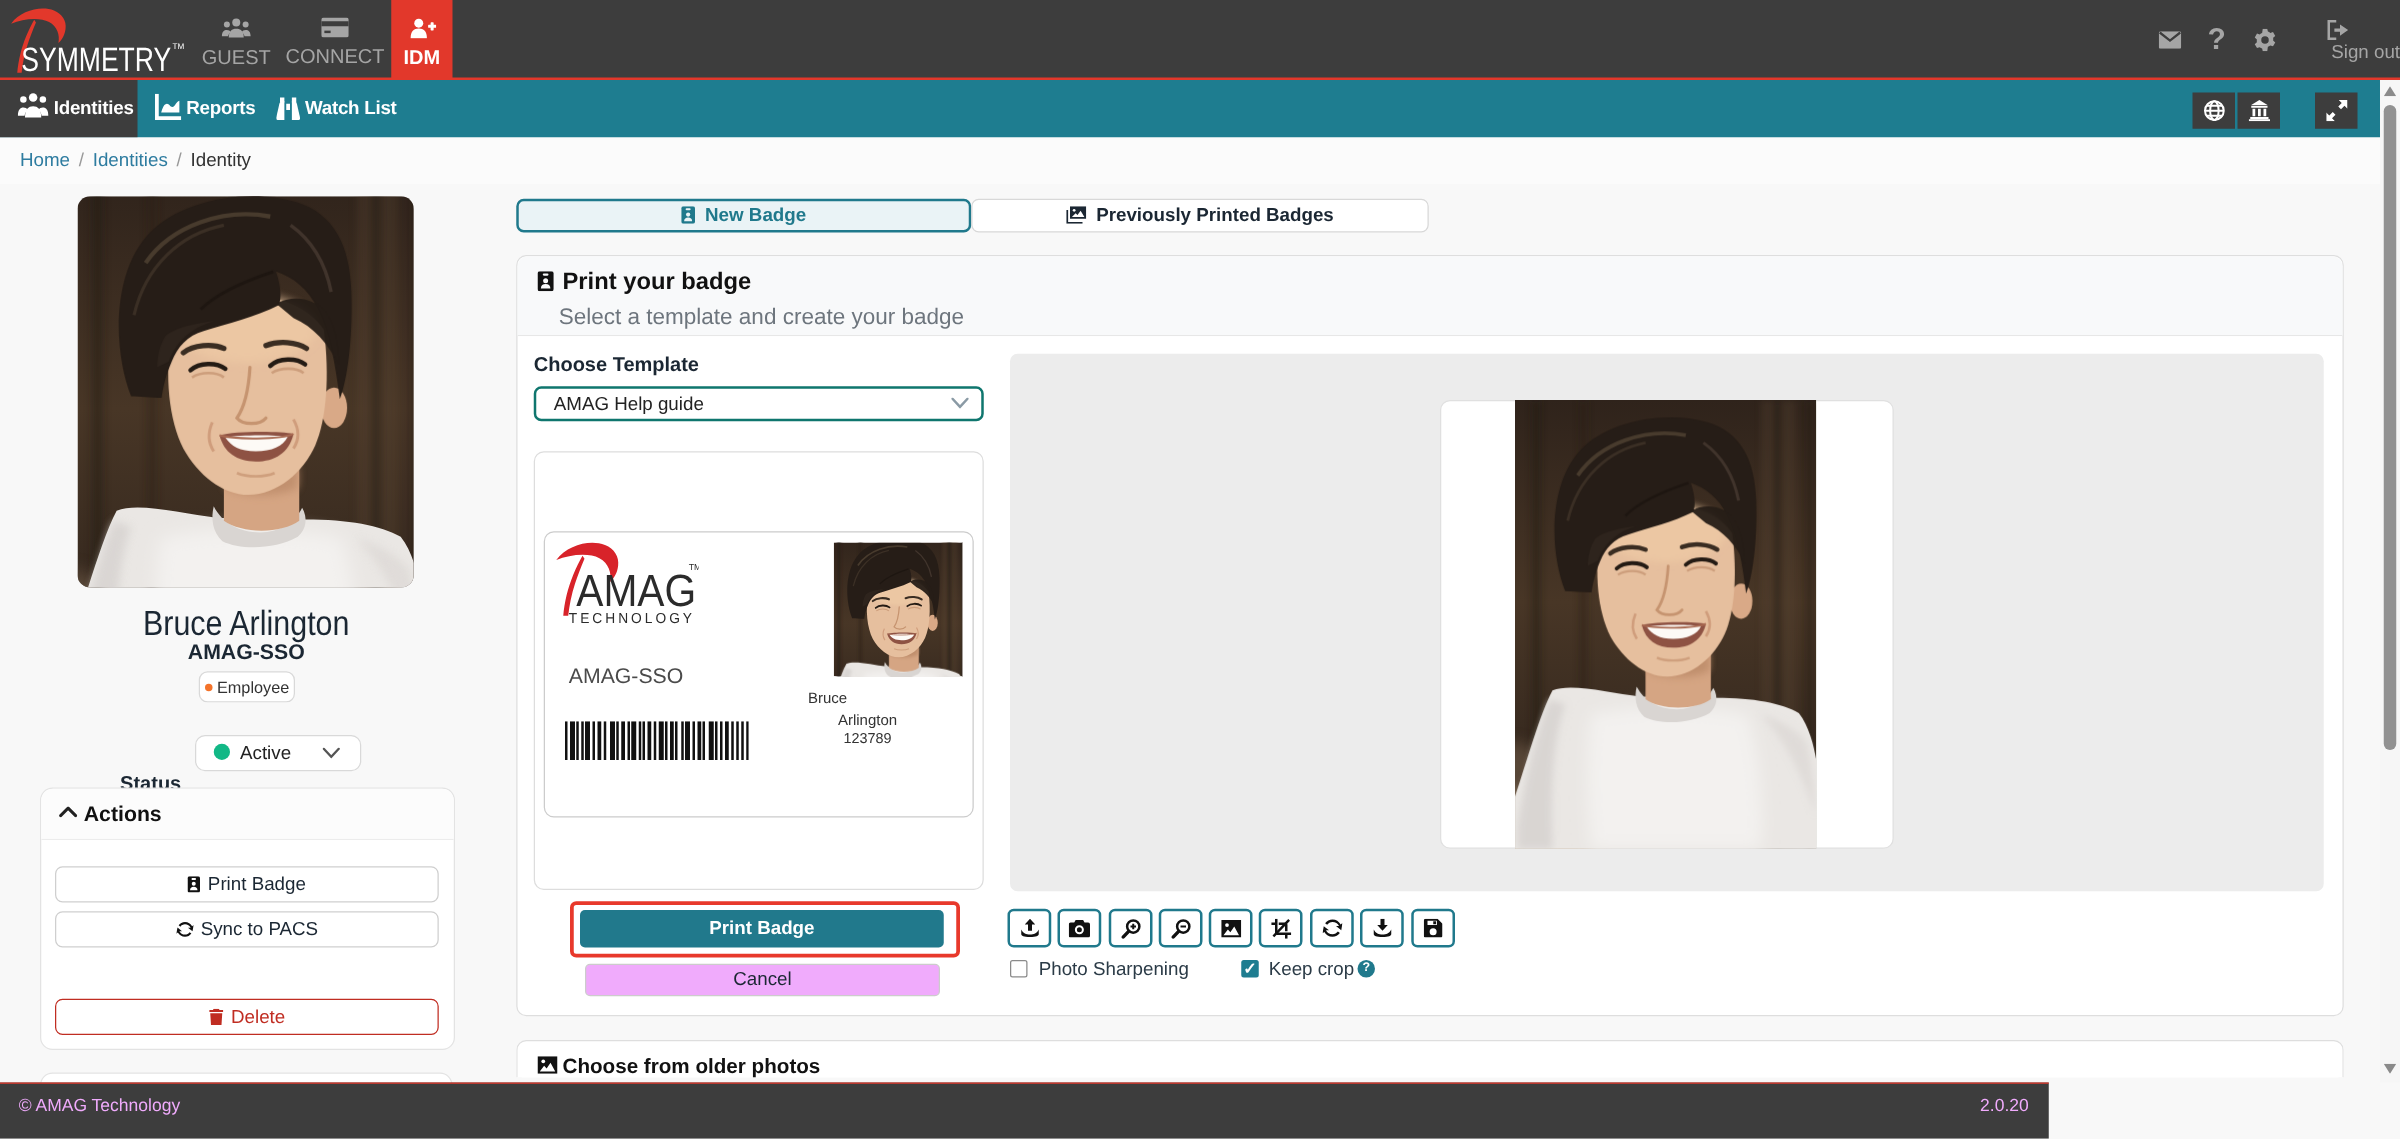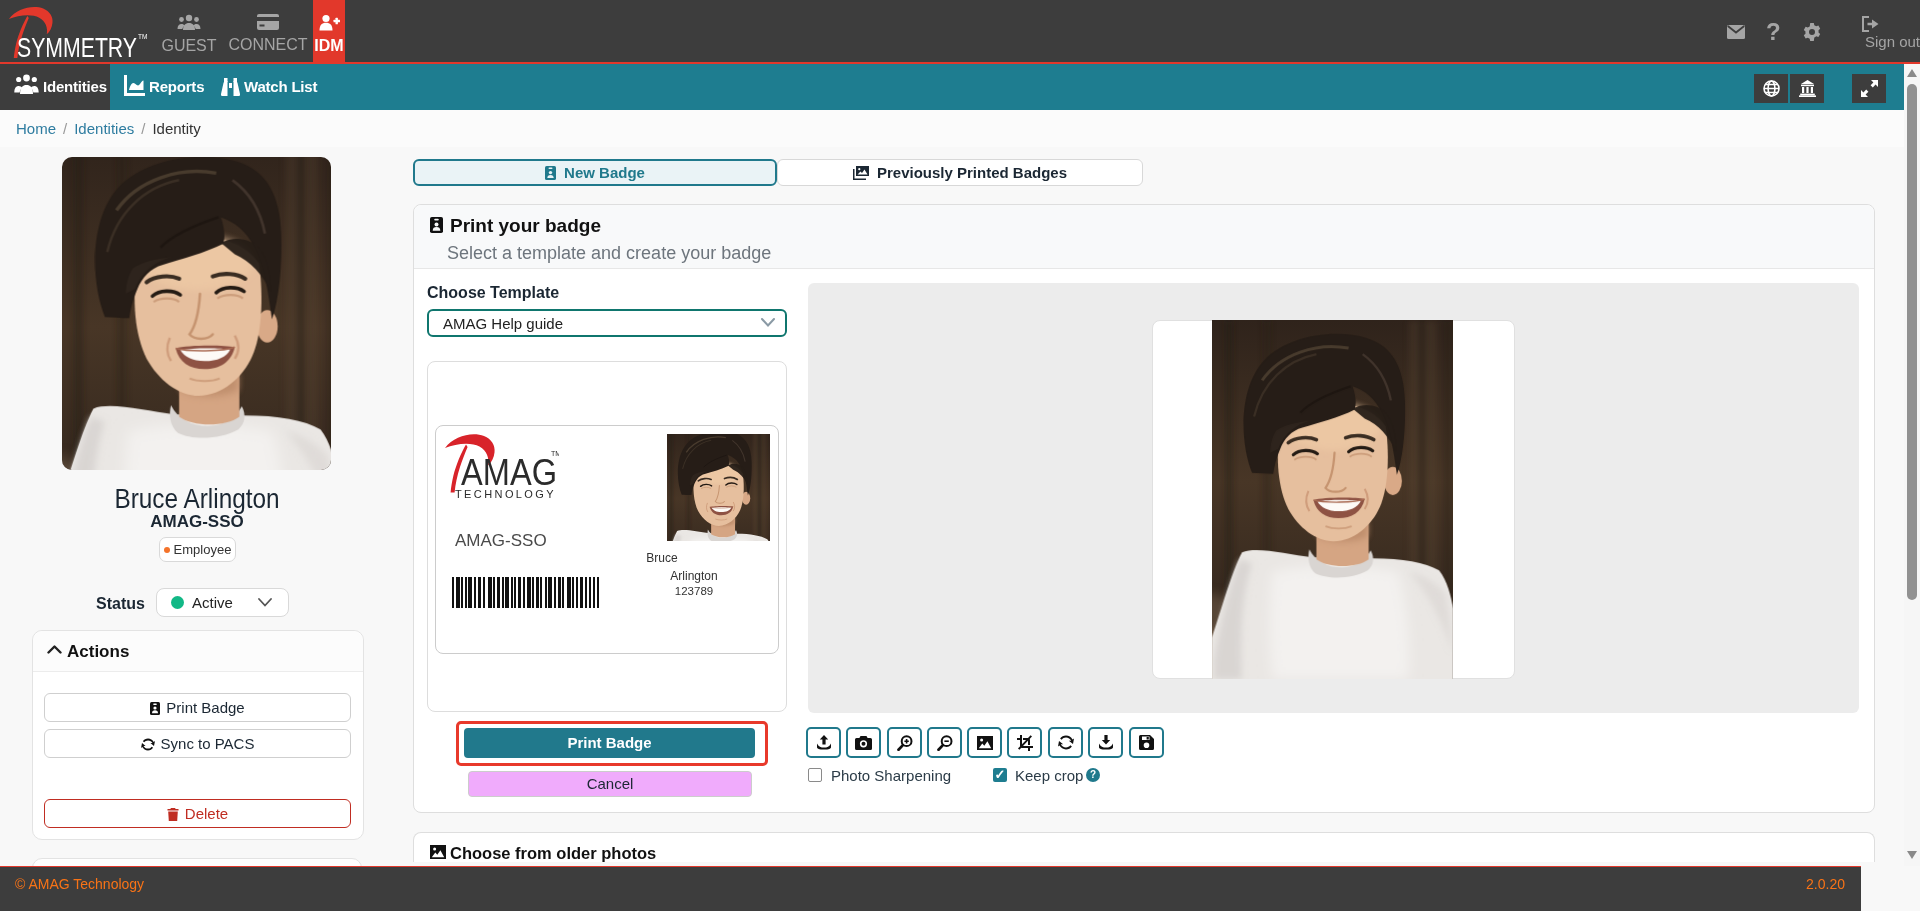--- a/index.html
+++ b/index.html
@@ -25,21 +25,21 @@
   #crumb a { color:#2e7ca0; text-decoration:none; }
   #crumb .sep { color:#999; padding:0 7px; }
   #crumb .cur { color:#333; }
 
   
   #photoL { left:62px; top:157px; width:269px; height:313px; border-radius:10px; overflow:hidden; }
   #nameL { left:0px; top:483px; width:394px; text-align:center; font-size:28px; color:#1b2733; font-weight:500; transform:scaleX(.87);}
   #ssoL { left:0px; top:512px; width:394px; text-align:center; font-size:17px; font-weight:bold; color:#1b2733; }
   #pill { left:159px; top:537px; width:77px; height:25px; background:#fff; border:1px solid #d9d9d9; border-radius:7px; font-size:13px; color:#333; line-height:23px; text-align:center; }
   #pill .dot { display:inline-block; width:6px; height:6px; border-radius:50%; background:#f4732a; margin-right:4px; vertical-align:1px; }
-  #statusLbl { left:0; top:595px; width:145px; text-align:right; font-weight:bold; font-size:16px; color:#1b2733; }
+  #statusLbl { left:0; top:619px; width:145px; text-align:right; font-weight:bold; font-size:16px; color:#1b2733; }
   #statusSel { left:156px; top:588px; width:133px; height:29px; background:#fff; border:1px solid #d9d9d9; border-radius:8px; font-size:15px; color:#222; line-height:27px; }
   #statusSel .gdot { display:inline-block; width:13px; height:13px; border-radius:50%; background:#12b886; margin:0 8px 0 14px; vertical-align:-1px; }
 
   
   #actions { left:32px; top:630px; width:332px; height:210px; background:#fff; border:1px solid #e3e3e3; border-radius:10px; }
   #actions .hd { height:41px; border-bottom:1px solid #ececec; background:#fcfcfc; border-radius:10px 10px 0 0; line-height:41px; padding-left:34px; font-weight:bold; font-size:17px; color:#111; }
   .actBtn { position:absolute; left:12px; width:307px; height:29px; background:#fff; border:1px solid #cfcfcf; border-radius:6px; font-size:15px; color:#1b2733; text-align:center; line-height:27px; }
   #delBtn { border:1px solid #c02d22; color:#c02d22; }
   #card2L { left:32px; top:858px; width:330px; height:20px; background:#fff; border:1px solid #e3e3e3; border-radius:10px; }
 
@@ -76,21 +76,21 @@
   #cb1 { left:808px; top:768px; width:14px; height:14px; background:#fff; border:1px solid #8a8a8a; border-radius:2px; }
   #cb1l { left:831px; top:767px; font-size:15px; color:#2b3b47; }
   #cb2 { left:993px; top:768px; width:14px; height:14px; background:#1e7d90; border-radius:2px; color:#fff; font-size:13px; text-align:center; line-height:14px; font-weight:bold;}
   #cb2l { left:1015px; top:767px; font-size:15px; color:#2b3b47; }
   #qmark { left:1086px; top:768px; width:14px; height:14px; border-radius:50%; background:#20798c; color:#fff; font-size:10px; font-weight:bold; text-align:center; line-height:14px; }
 
   #card3 { left:413px; top:832px; width:1462px; height:30px; background:#fff; border:1px solid #dedede; border-radius:8px 8px 0 0; border-bottom:none; }
   #card3t { left:450px; top:844px; font-size:16.5px; font-weight:bold; color:#111; }
 
   
-  #footer { left:0; top:866px; width:1861px; height:45px; background:#3d3d3d; border-top:1px solid #e2382b; color:#f97316; font-size:14px; }
+  #footer { left:0; top:866px; width:1639px; height:45px; background:#3d3d3d; border-top:1px solid #e2382b; color:#f0abfc; font-size:14px; }
 
   
   #sbar { left:1904px; top:64px; width:16px; height:802px; background:#f6f6f6; }
   #sthumb { left:1907px; top:84px; width:10px; height:516px; background:#919191; border-radius:5px; }
 </style>
 </head>
 <body>
 <div id="page">
 
   <svg width="0" height="0" style="position:absolute">
@@ -181,21 +181,21 @@
             <path d="M0.5,15 C0.5,11.5 2.2,10 4.5,10 C6,10 7,10.6 7.6,11.6 C6.1,13 5.5,14.5 5.4,15 Z"></path>
             <circle cx="19.5" cy="5.5" r="2.4"></circle>
             <path d="M23.5,15 C23.5,11.5 21.8,10 19.5,10 C18,10 17,10.6 16.4,11.6 C17.9,13 18.5,14.5 18.6,15 Z"></path>
           </g>
         </svg></span>GUEST</div>
   <div class="topTab" style="left:227px;width:82px;"><span class="ticon"><svg width="22" height="16" viewBox="0 0 22 16">
           <rect x="0" y="0" width="22" height="16" rx="2" fill="#a5a5a5"></rect>
           <rect x="0" y="3" width="22" height="4" fill="#3d3d3d"></rect>
           <rect x="2.5" y="10.5" width="5" height="2" fill="#3d3d3d"></rect>
         </svg></span>CONNECT</div>
-  <div class="topTab" id="idmTab" style="left:313px;width:32px;"><span class="ticon"><svg width="22" height="17" viewBox="0 0 22 17">
+  <div class="topTab" id="idmTab" style="left:313px;width:49px;"><span class="ticon"><svg width="22" height="17" viewBox="0 0 22 17">
           <g fill="#fff">
             <circle cx="8" cy="4.5" r="3.6"></circle>
             <path d="M1.5,16.5 C1.5,11 4,8.8 8,8.8 C12,8.8 14.5,11 14.5,16.5 Z"></path>
             <rect x="15.5" y="5.8" width="6.5" height="2.4" rx="0.5"></rect>
             <rect x="17.5" y="3.8" width="2.4" height="6.5" rx="0.5"></rect>
           </g>
         </svg></span>IDM</div>
   <div id="signout" style="left:1835px;top:33px;width:70px;">Sign out</div>
   <svg class="abs" style="left:1727px;top:25px;" width="18" height="14" viewBox="0 0 18 14">
       <rect width="18" height="14" rx="1.5" fill="#a5a5a5"></rect>

